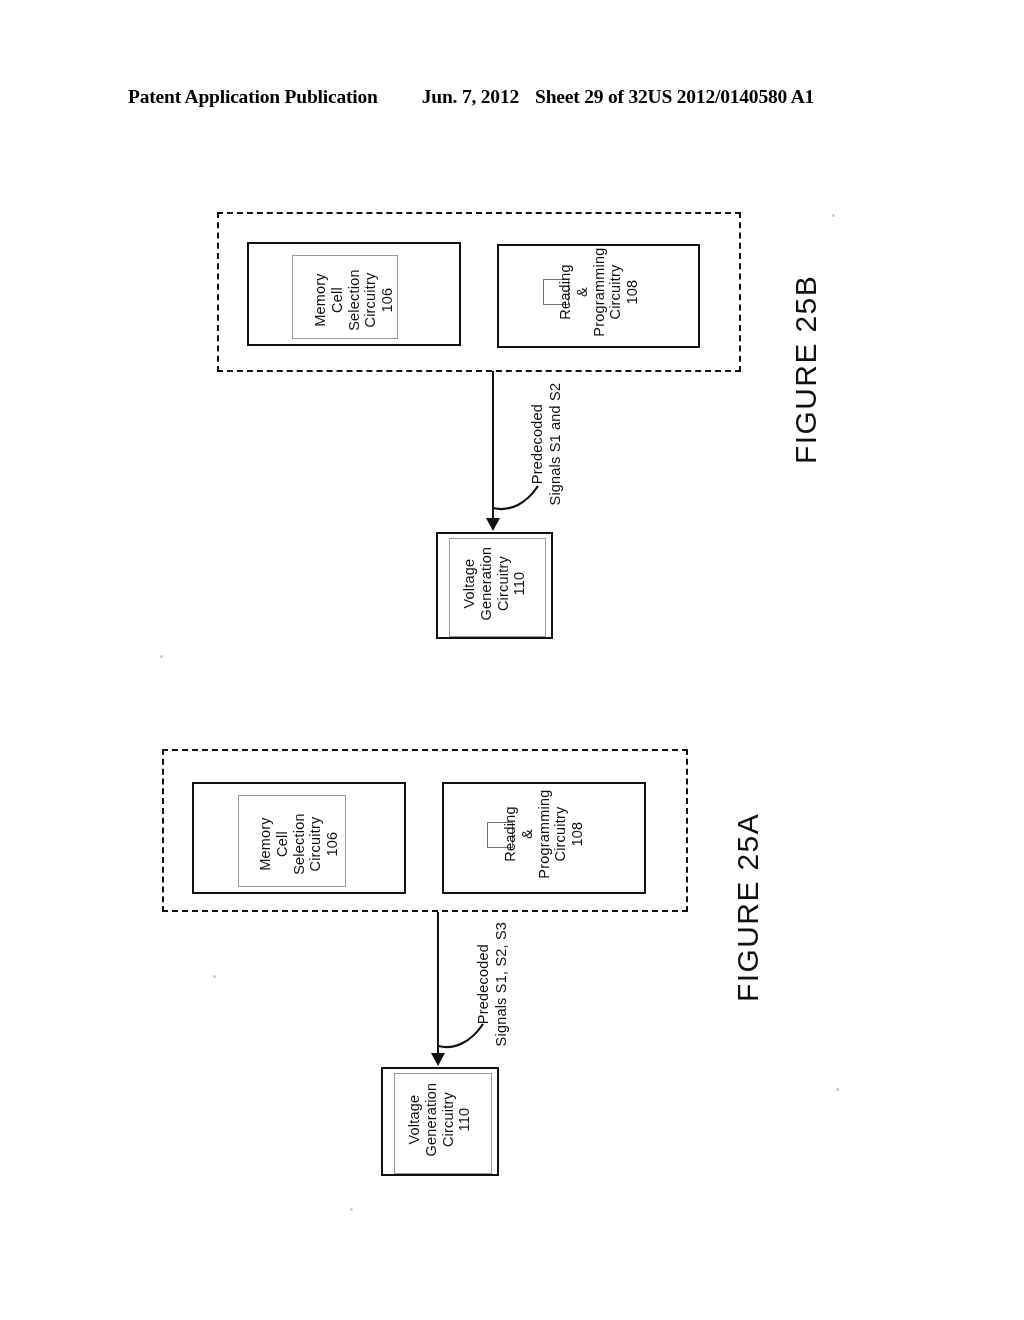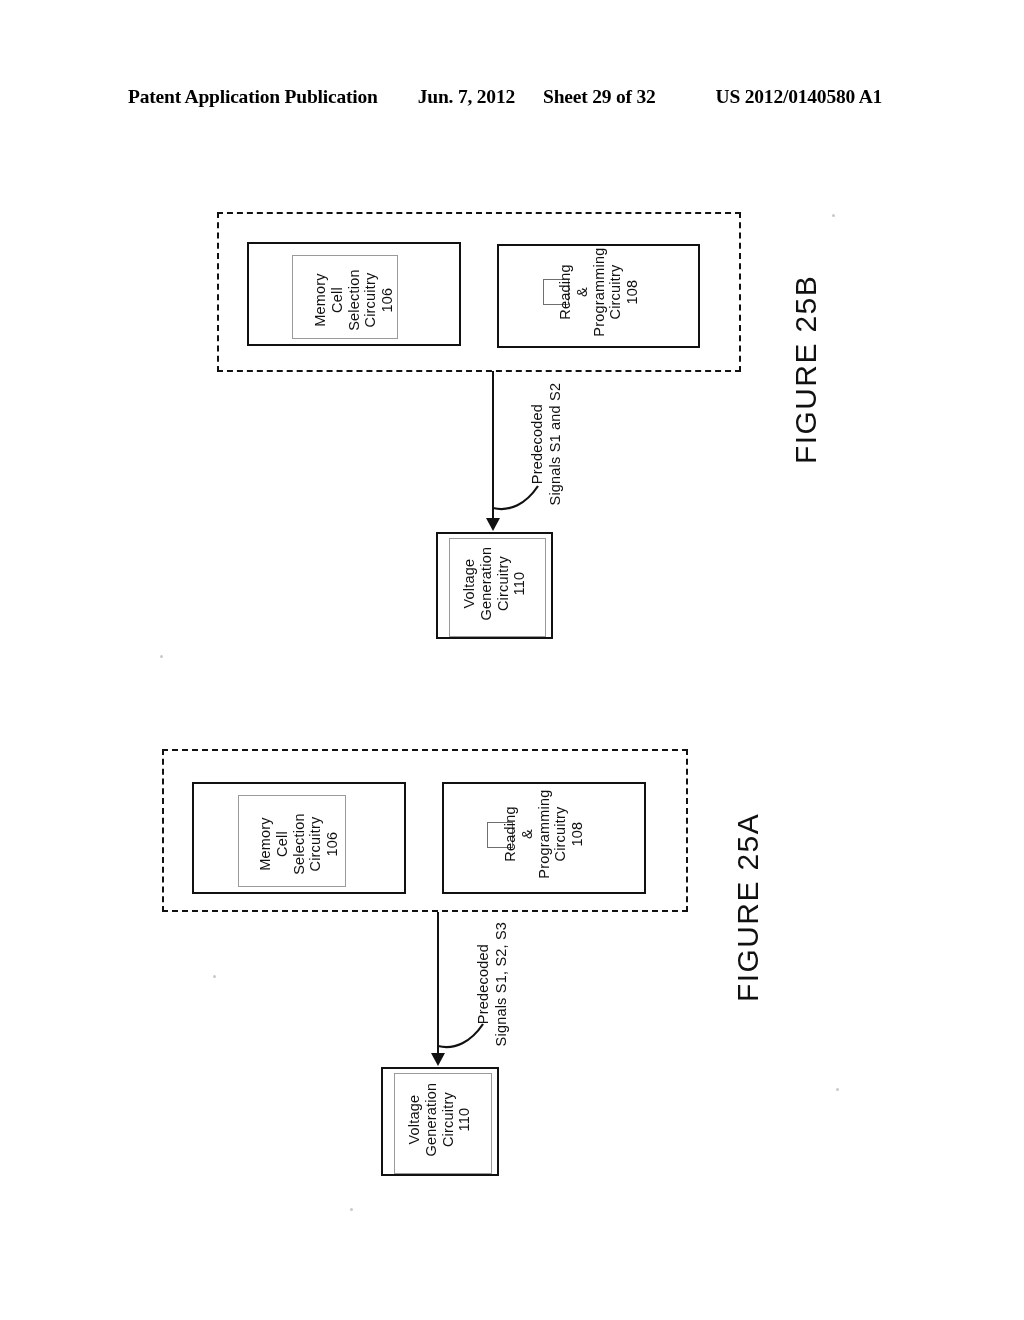--- a/index.html
+++ b/index.html
@@ -23,26 +23,25 @@
     left: 128px;
     width: 768px;
     height: 26px;
     font-family: "Liberation Serif", serif;
     font-weight: bold;
     font-size: 19.5px;
     letter-spacing: -0.2px;
     white-space: nowrap;
     display: flex;
     align-items: baseline;
-    gap: 12px;
   }
   #page-header .hdr-title { }
-  #page-header .hdr-date  { margin-left: 28px; }
+  #page-header .hdr-date  { margin-left: 44px; }
   #page-header .hdr-sheet { margin-left: 16px; text-align: right; }
-  #page-header .hdr-pub   { margin-left: 48px; }
+  #page-header .hdr-pub   { }
 
   
   .figure { position: absolute; }
 
   .dashed-container {
     position: absolute;
     border: 2.5px dashed #111111;
     box-sizing: border-box;
     background: transparent;
   }

